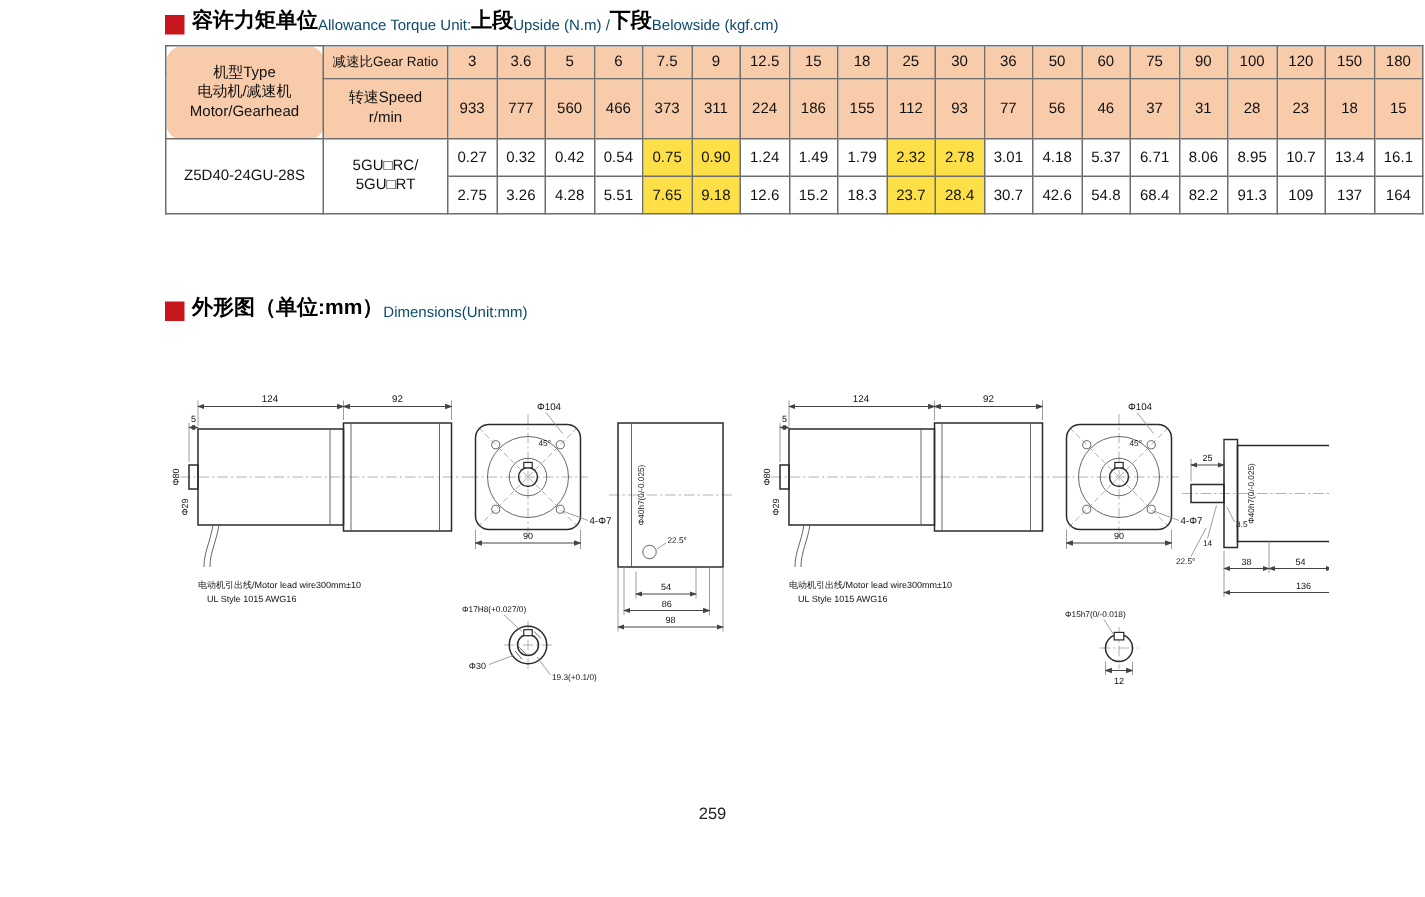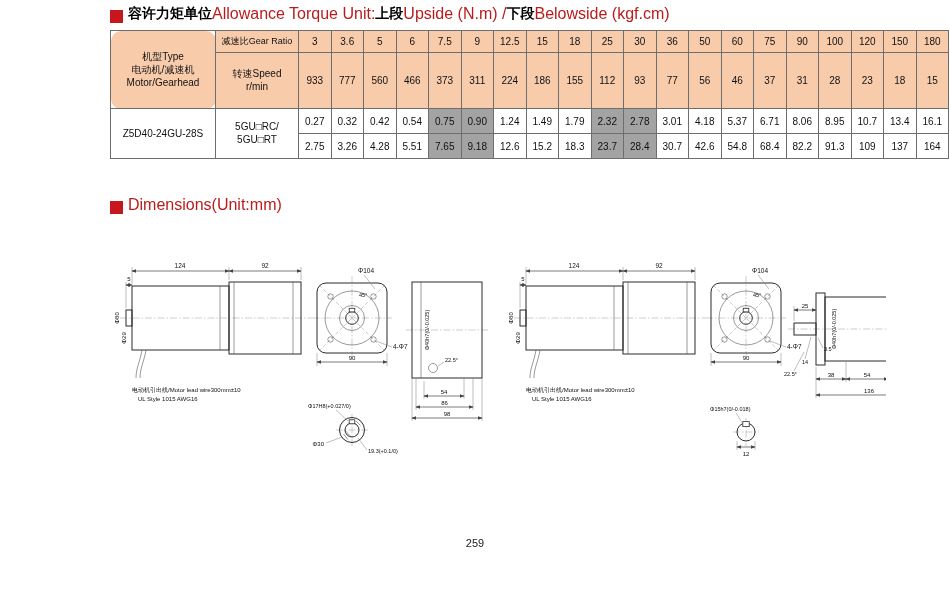--- a/index.html
+++ b/index.html
@@ -3,30 +3,30 @@
 <meta charset="utf-8">
 <style>
   html,body{margin:0;padding:0;}
   body{
     width:950px;height:598px;background:#ffffff;position:relative;
     font-family:"Liberation Sans",sans-serif;color:#111;overflow:hidden;
   }
   .section-title{position:absolute;left:110px;display:flex;align-items:flex-end;white-space:nowrap;}
   .red-sq{width:13px;height:13px;background:#c8161e;margin-right:5px;flex:0 0 auto;}
   .t-cn{font-weight:bold;font-size:14px;color:#000;}
-  .t-en{font-size:16px;color:#b91c1c;}
+  .t-en{font-size:10px;color:#0c4a6e;}
 
   #torque-table{position:absolute;left:110px;top:30px;border-collapse:collapse;table-layout:fixed;width:772px;}
   #torque-table td{border:1px solid #6e6e6e;font-size:10px;text-align:center;padding:0 1px;white-space:nowrap;overflow:hidden;}
   .hdr{background:#f8cbab;}
-  .shade{background:#a3a3a3;}
+  .shade{background:#fde047;}
   .model-col{width:102px;}
   .label-col{width:80px;}
   .dcol{width:29.5px;}
-  tr.r1{height:22px;} tr.r2{height:56px;} tr.r3,tr.r4{height:25px;}
+  tr.r1{height:22px;} tr.r2{height:40px;} tr.r3,tr.r4{height:25px;}
   .model-hdr{text-align:left;padding-left:4px;line-height:1.3;font-size:10px;border-radius:10px;}
   .model-name{text-align:left;padding-left:4px;font-size:10px;}
   .two-line{line-height:1.25;}
 
   #drawings{position:absolute;left:112px;top:240px;display:flex;gap:14px;}
   svg{display:block;}
   svg text{font-family:"Liberation Sans",sans-serif;font-size:6.5px;fill:#111;}
   .t6{font-size:6px;} .t55{font-size:5.5px;}
   .o{stroke:#2b2b2b;stroke-width:1;fill:none;}
   .i{stroke:#555;stroke-width:.6;fill:none;}
@@ -154,20 +154,21 @@
         <td class="dcol ">91.3</td>
         <td class="dcol ">109</td>
         <td class="dcol ">137</td>
         <td class="dcol ">164</td>
       </tr>
 </tbody>
   </table>
 
 <div class="section-title" style="top:196px;">
   <span class="red-sq"></span>
+  <span class="t-cn">外形图（单位:mm）</span>
   <span class="t-en">Dimensions(Unit:mm)</span>
 </div>
 
 <div id="drawings">
 
   <svg width="380" height="228" viewBox="0 0 380 228">
     <defs>
       <marker id="ar" viewBox="0 0 8 8" refX="7" refY="4" markerWidth="7" markerHeight="7" orient="auto-start-reverse">
         <path d="M0,1 L8,4 L0,7 z" fill="#444"></path>
       </marker>

